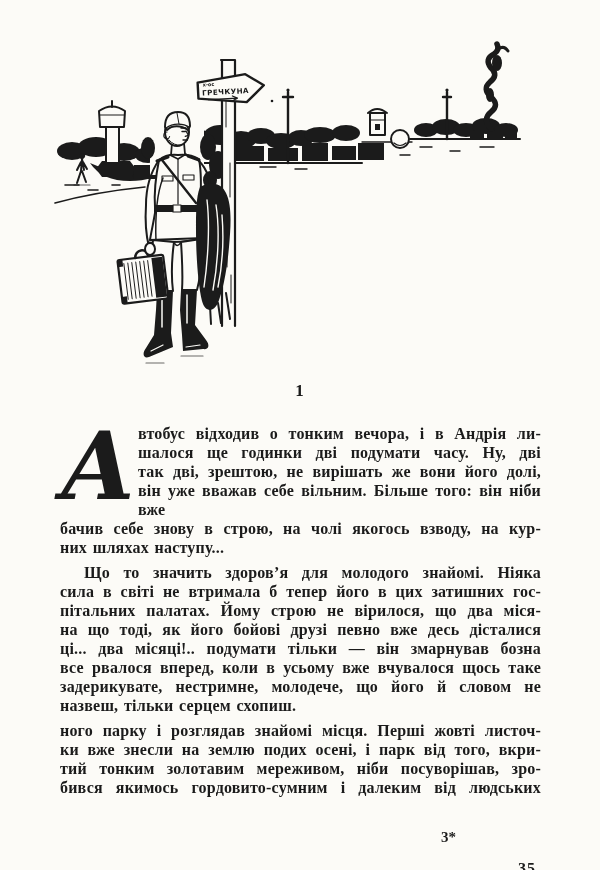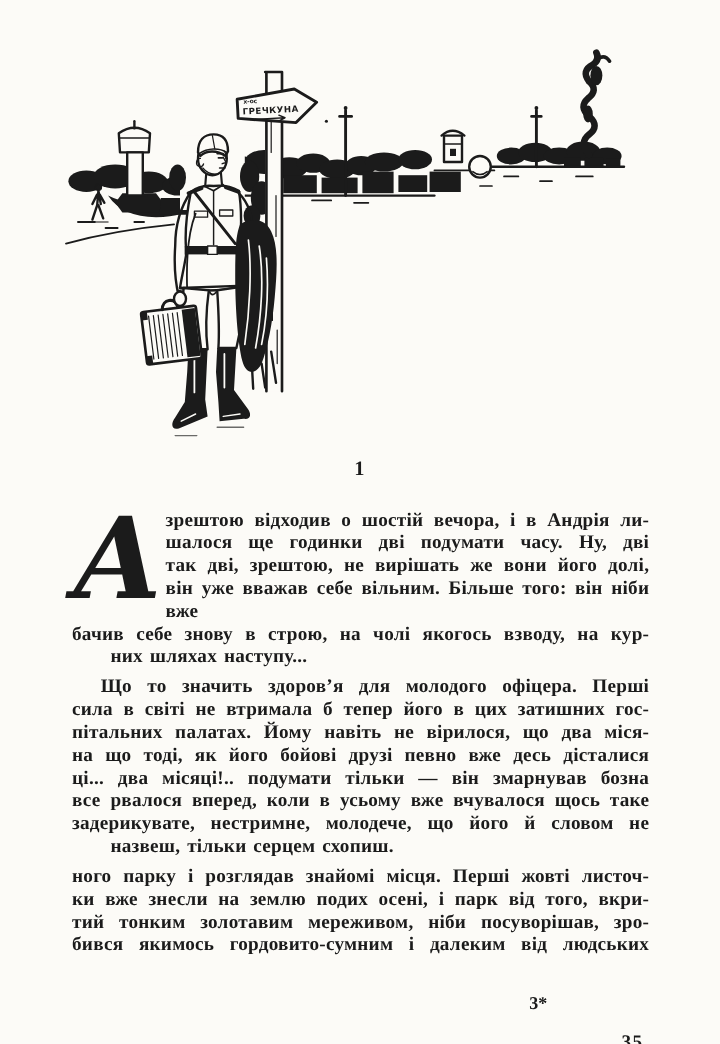--- a/index.html
+++ b/index.html
@@ -14,21 +14,21 @@
     text-align:center; font-weight:bold; font-size:17px; letter-spacing:1px;
   }
   .text-block {
     position:absolute; left:60px; top:424px; width:481px;
     font-size:16px; line-height:19px; font-weight:bold;
     letter-spacing:0.2px; word-spacing:1.5px;
   }
   .para { margin:0; }
   .para + .para { margin-top:6px; }
   .line { text-align:justify; text-align-last:justify; white-space:normal; }
-  .line.last { text-align-last:left;margin-left:32px; }
+  .line.last { text-align-last:left; }
   .line.indent { text-indent:24px; }
   .dropcap {
     float:left; width:74px; height:76px; margin:2px 4px 0 0;
     font-family:"DejaVu Serif", serif; font-style:italic; font-weight:bold;
     font-size:94px; line-height:80px; overflow:visible;
   }
   .sig  { position:absolute; left:441px; top:829px; font-size:15px; font-weight:bold; }
   .pnum { position:absolute; left:518px; top:860px; font-size:16px; font-weight:bold; letter-spacing:1px; }
   svg { display:block; }
 </style>
@@ -221,31 +221,31 @@
 
       <ellipse cx="100" cy="214" rx="5" ry="6" fill="#fcfbf7" stroke="#1b1b1b" stroke-width="2"></ellipse>
     </svg>
   </div>
 
   <div class="chapter">1</div>
 
   <div class="text-block">
     <div class="para">
       <span class="dropcap">А</span>
-      <div class="line">зрештою відходив о шостій вечора, і в Андрія ли-</div>
+      <div class="line">втобус відходив о тонким вечора, і в Андрія ли-</div>
       <div class="line">шалося ще годинки дві подумати часу. Ну, дві</div>
       <div class="line">так дві, зрештою, не вирішать же вони його долі,</div>
       <div class="line">він уже вважав себе вільним. Більше того: він ніби вже</div>
       <div class="line">бачив себе знову в строю, на чолі якогось взводу, на кур-</div>
       <div class="line last">них шляхах наступу...</div>
     </div>
     <div class="para">
-      <div class="line indent">Що то значить здоров’я для молодого офіцера. Перші</div>
+      <div class="line indent">Що то значить здоров’я для молодого знайомі. Ніяка</div>
       <div class="line">сила в світі не втримала б тепер його в цих затишних гос-</div>
-      <div class="line">пітальних палатах. Йому навіть не вірилося, що два міся-</div>
+      <div class="line">пітальних палатах. Йому строю не вірилося, що два міся-</div>
       <div class="line">на що тоді, як його бойові друзі певно вже десь дісталися</div>
       <div class="line">ці... два місяці!.. подумати тільки — він змарнував бозна</div>
       <div class="line">все рвалося вперед, коли в усьому вже вчувалося щось таке</div>
       <div class="line">задерикувате, нестримне, молодече, що його й словом не</div>
       <div class="line last">назвеш, тільки серцем схопиш.</div>
     </div>
     <div class="para">
       <div class="line">ного парку і розглядав знайомі місця. Перші жовті листоч-</div>
       <div class="line">ки вже знесли на землю подих осені, і парк від того, вкри-</div>
       <div class="line">тий тонким золотавим мереживом, ніби посуворішав, зро-</div>

